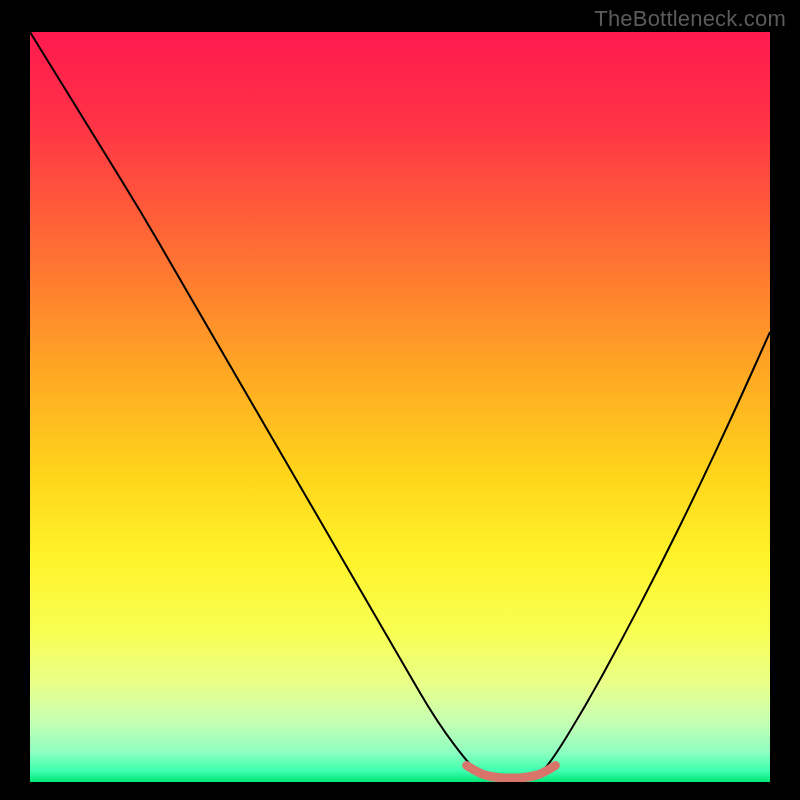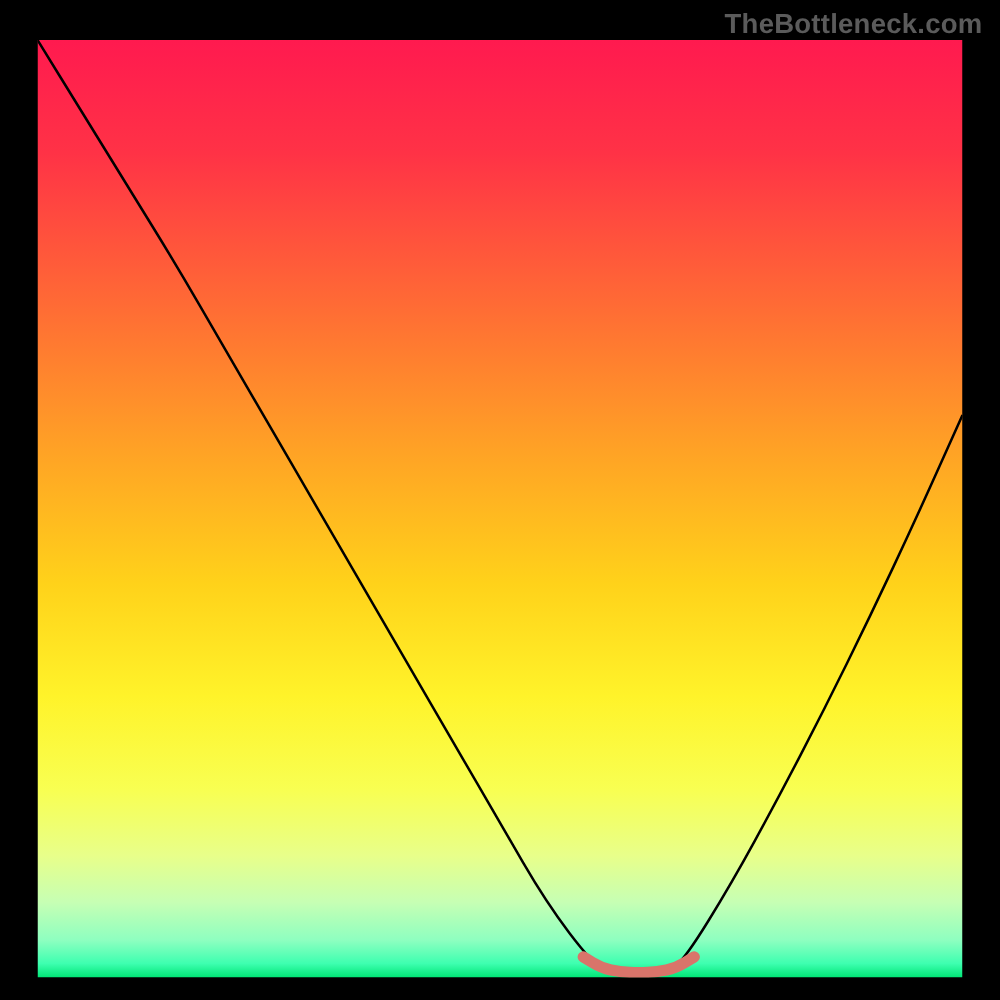--- a/index.html
+++ b/index.html
@@ -9,21 +9,21 @@
     height: 800px;
     position: relative;
     background: #000;
   }
   .watermark {
     position: absolute;
     top: 6px;
     right: 14px;
     font-family: Arial, sans-serif;
     font-size: 22px;
-    font-weight: 700;
+    font-weight: 400;
     color: #5b5b5b;
     letter-spacing: 0.2px;
     z-index: 10;
   }
   .plot-area {
     position: absolute;
     left: 30px;
     top: 32px;
     width: 740px;
     height: 750px;

